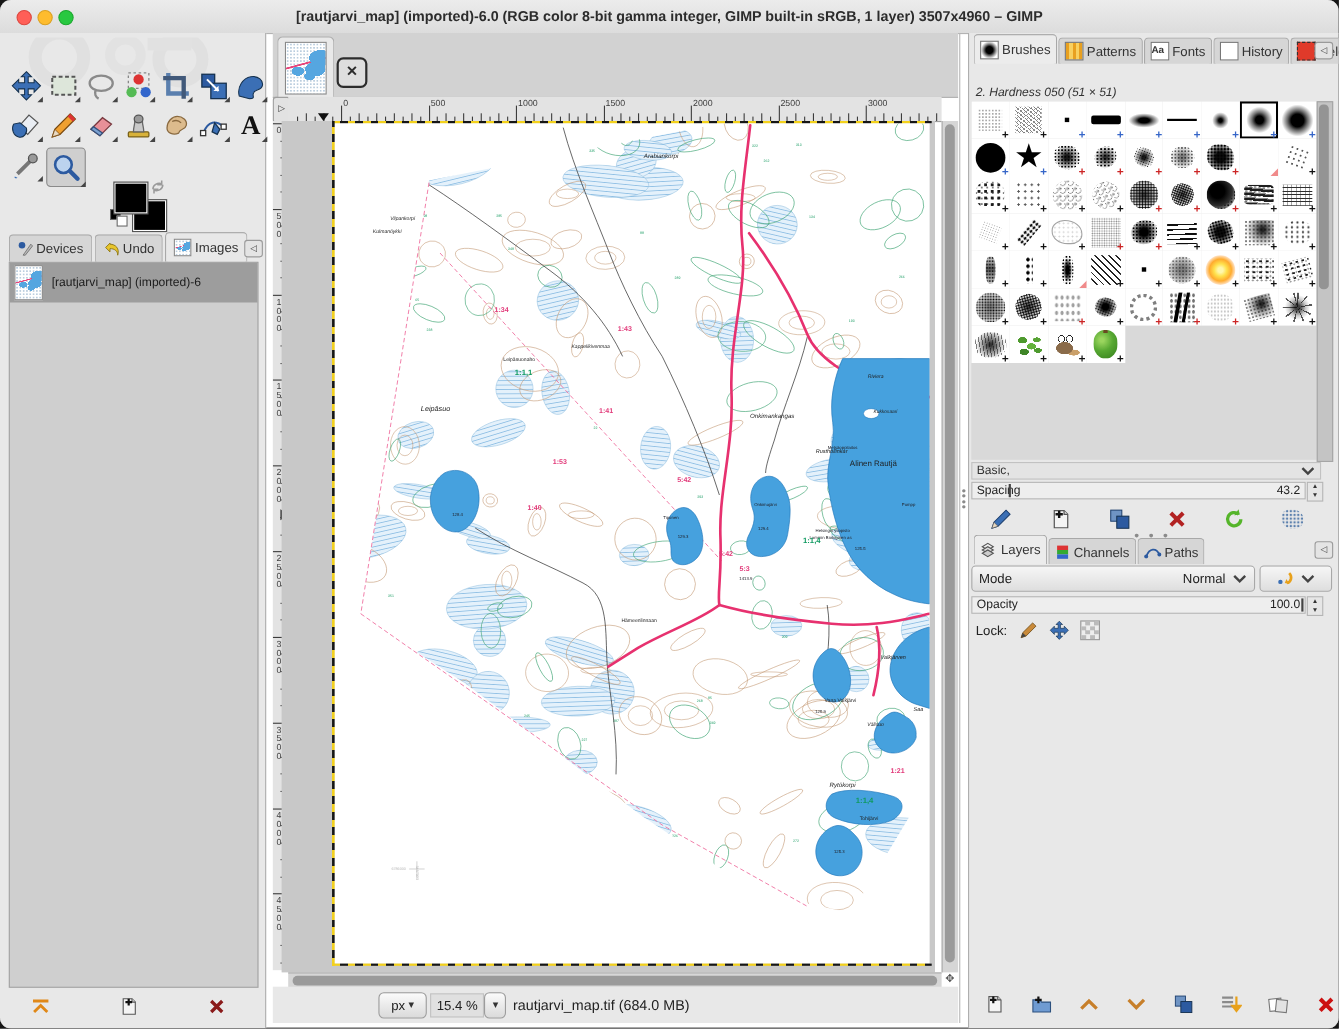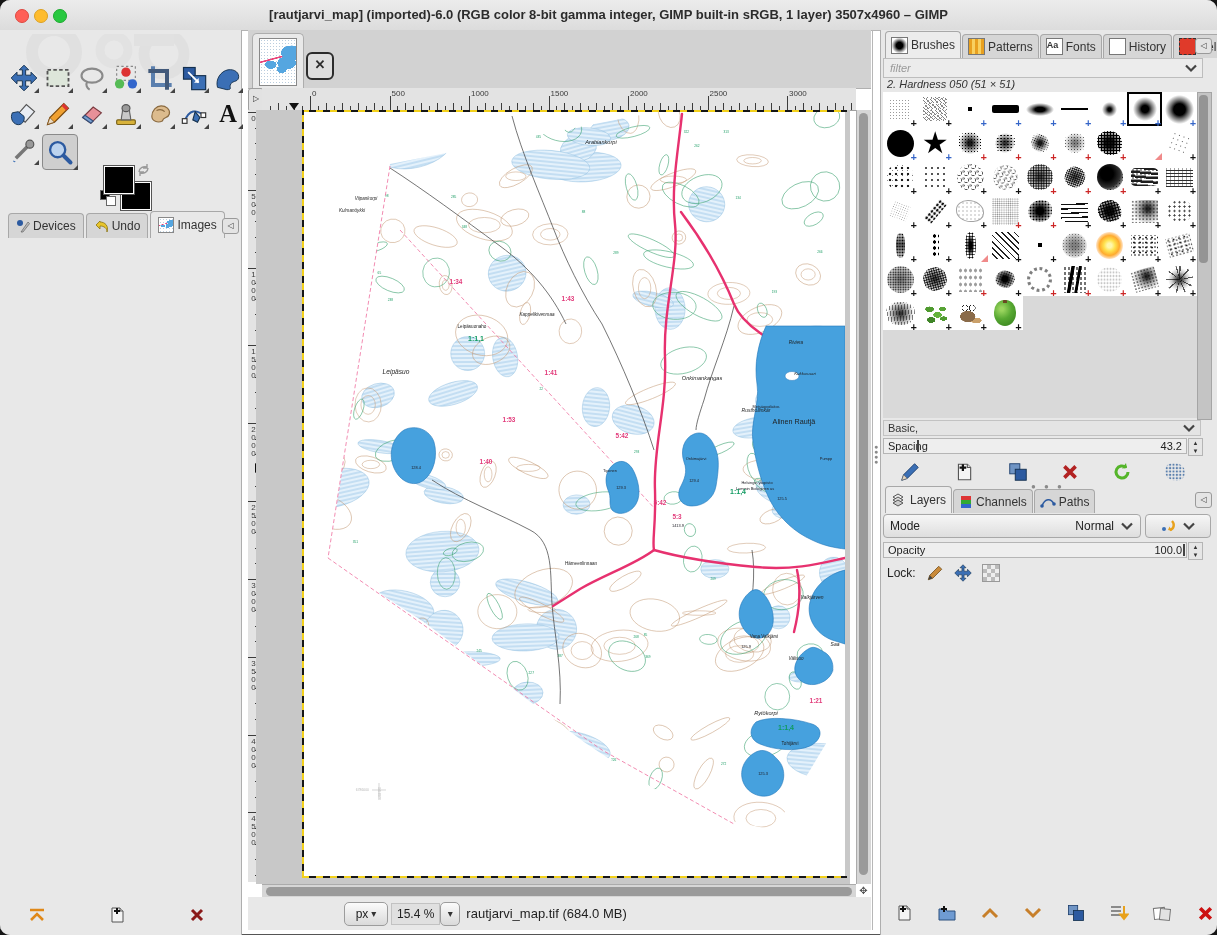--- a/index.html
+++ b/index.html
@@ -271,20 +271,26 @@
           </svg>
         <span>Undo</span>
       </div>
       <div class="dtab active">
         <div class="mini-map" style="width:14px;height:14px"></div>
         <span>Images</span>
       </div>
     </div>
     <div class="collapse-btn" style="left:222px;top:188px">◁</div>
 
+    <div class="listpanel" style="left:8px;top:208px;width:225px;height:658px">
+      <div class="listrow sel">
+        <div class="mini-map" style="width:24px;height:30px"></div>
+        <span style="font-size:11px;color:#1c1c1c">[rautjarvi_map] (imported)-6</span>
+      </div>
+    </div>
 
     <div class="btnrow" style="left:20px;top:872px;gap:46px">
       <div class="ibtn">
           <svg width="18" height="14" viewBox="0 0 18 14">
             <path d="M2 2h14" stroke="#e08818" stroke-width="2.6"></path>
             <path d="M3 12l6-6 6 6" fill="none" stroke="#e08818" stroke-width="2.6"></path>
           </svg>
         </div>
       <div class="ibtn">
           <svg width="18" height="18" viewBox="0 0 18 18">
@@ -899,26 +905,20 @@
           <span class="ticon mini-map"></span>
           <span>History</span>
         </div>
         <div class="rtab">
           <span class="ticon" style="background:#e03a2a;border:1px dashed #333"></span>
           <span>Selection</span>
         </div>
       </div>
     <div class="collapse-btn" style="left:314px;top:8px">◁</div>
 
-    <div class="filter-row">
-      <span class="ph">filter</span>
-      <svg width="14" height="9" viewBox="0 0 14 9" style="margin-right:4px">
-          <path d="M2 1.5l5 5 5-5" fill="none" stroke="#444" stroke-width="2.2"></path>
-        </svg>
-    </div>
 
     <div class="brushtitle">2. Hardness 050 (51 × 51)</div>
 
     <div class="bgrid">
         <div class="bgrid-inner" id="brushGrid">
           <div class="cell">
             <span class="gly bg-speck"></span>
             <span class="plus pk">+</span>
           </div>
           <div class="cell">

